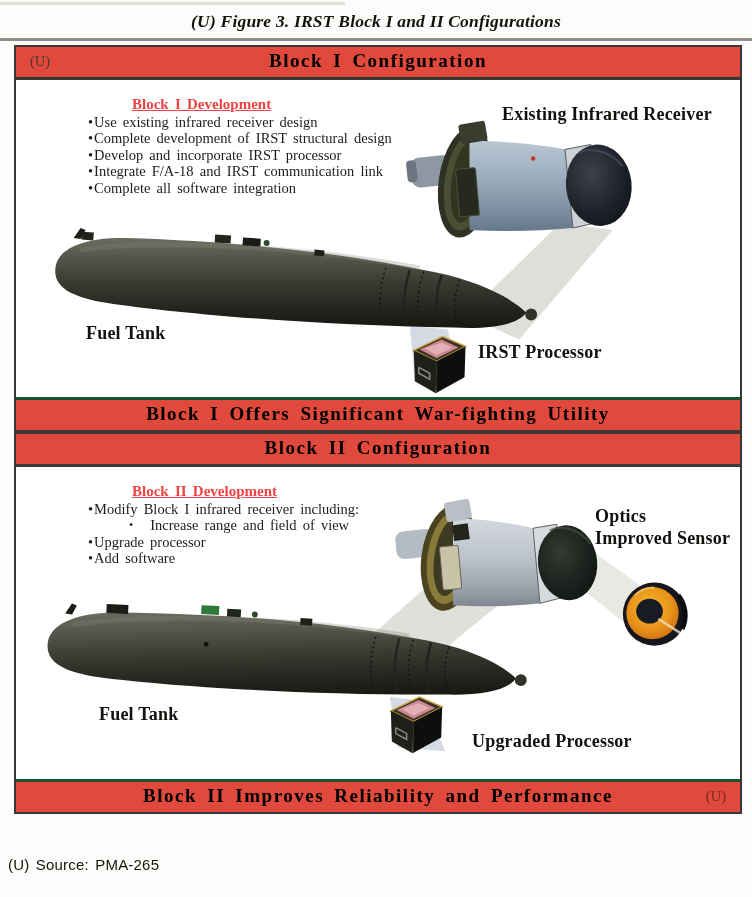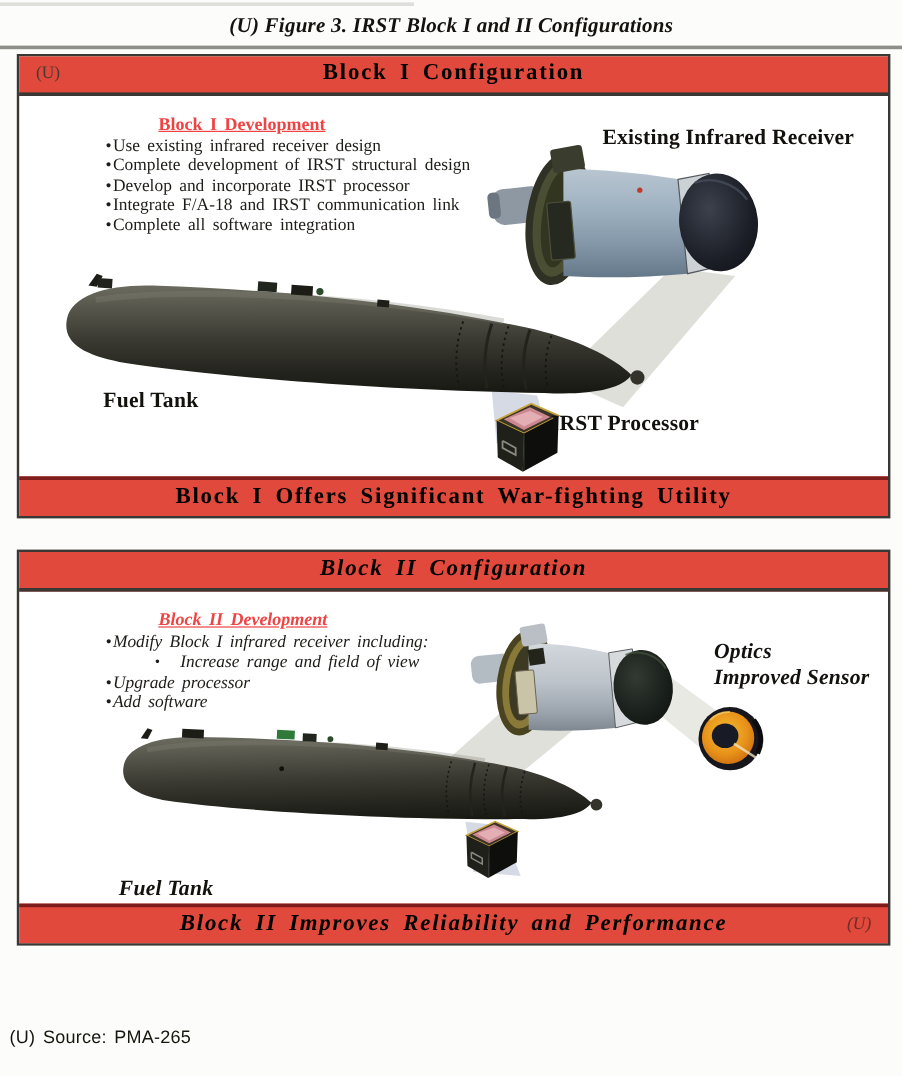--- a/index.html
+++ b/index.html
@@ -17,29 +17,29 @@
     text-align:center; font-style:italic; font-weight:600;
     font-size:17.5px; color:#14120e; letter-spacing:.2px;
   }
   .title-rule { position:absolute; top:38px; left:0; width:100%; height:2.5px; background:#8f8f89; }
 
   .panel {
     position:absolute; left:14px; width:728px;
     border:2px solid #3a3835; background:#ffffff;
   }
   .panel-1 { top:45px;  height:387px; }
-  .panel-2 { top:458px; height:330px;font-style:italic; }
+  .panel-2 { top:432px; height:382px; }
 
   .banner {
     position:absolute; left:0; right:0; height:33px;
     background:#e0493b;
     display:flex; align-items:center; justify-content:center;
   }
   .banner-top    { top:0; border-bottom:3px solid #3a3835; }
-  .banner-bottom { bottom:0; border-top:3px solid #7f1d1d; }
+  .banner-bottom { bottom:0; border-top:3px solid #14532d; }
   .banner-title {
     font-weight:bold; font-size:19px; letter-spacing:1.5px; word-spacing:4px;
     color:#000000; padding-bottom:2px;
   }
   .class-mark {
     position:absolute; top:6px; font-size:14.5px; color:#4a3a30; font-weight:500;
   }
   .class-left  { left:14px; }
   .class-right { right:14px; color:#6e2d25; }
 
@@ -48,21 +48,21 @@
 
   .dev-list { position:absolute; left:72px; top:16px; font-size:14.5px; line-height:16.5px; word-spacing:2.5px; color:#1d1c18; }
   .dev-heading { font-weight:bold; text-decoration:underline; font-size:15px; margin-bottom:1px; color:#ef4444;margin-left:44px; }
   .bullet-row { white-space:nowrap; }
   .marker { margin-right:1px; }
   .sub .marker { margin-left:41px; margin-right:17px; font-size:12px; vertical-align:1px; }
 
   .photo-label { position:absolute; font-weight:bold; font-size:18px; color:#13110d; letter-spacing:.2px; white-space:nowrap; }
   .lbl-receiver  { left:486px; top:24px; }
   .lbl-fueltank1 { left:70px;  top:243px; }
-  .lbl-irstproc  { left:443px; top:262px; }
+  .lbl-irstproc  { left:462px; top:262px; }
   .lbl-optics    { left:579px; top:38px; line-height:22px; }
   .lbl-fueltank2 { left:83px;  top:237px; }
   .lbl-upgproc   { left:456px; top:264px; }
 
   .source-note {
     position:absolute; left:8px; top:856px;
     font-family:"Liberation Sans", sans-serif;
     font-size:15px; color:#16150f; letter-spacing:.2px; word-spacing:2px;
   }
 </style>

